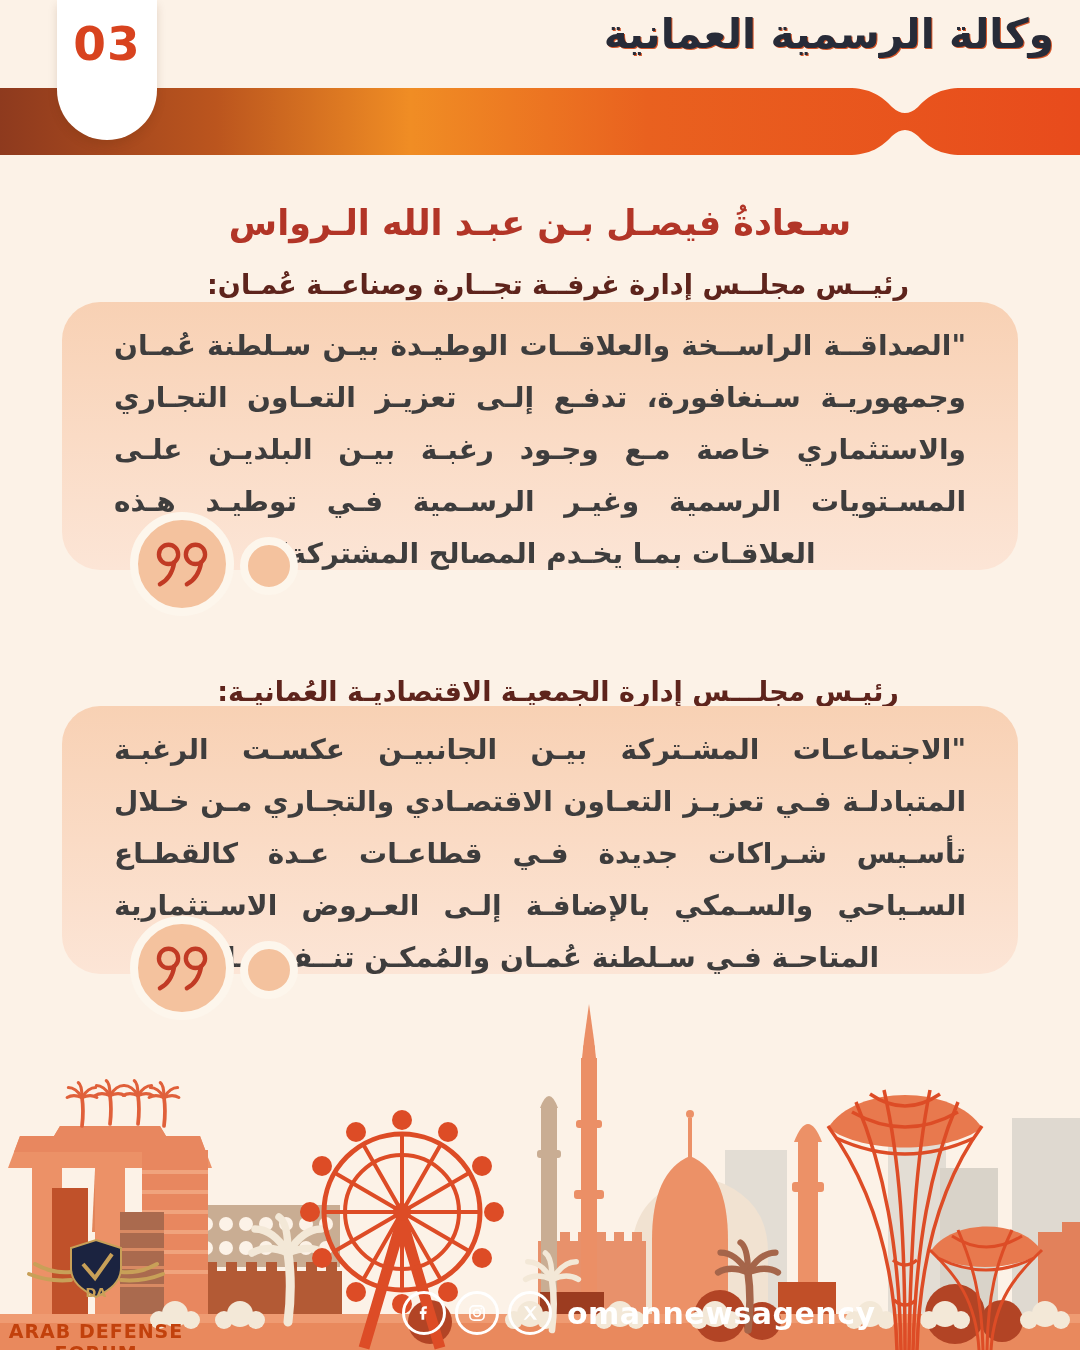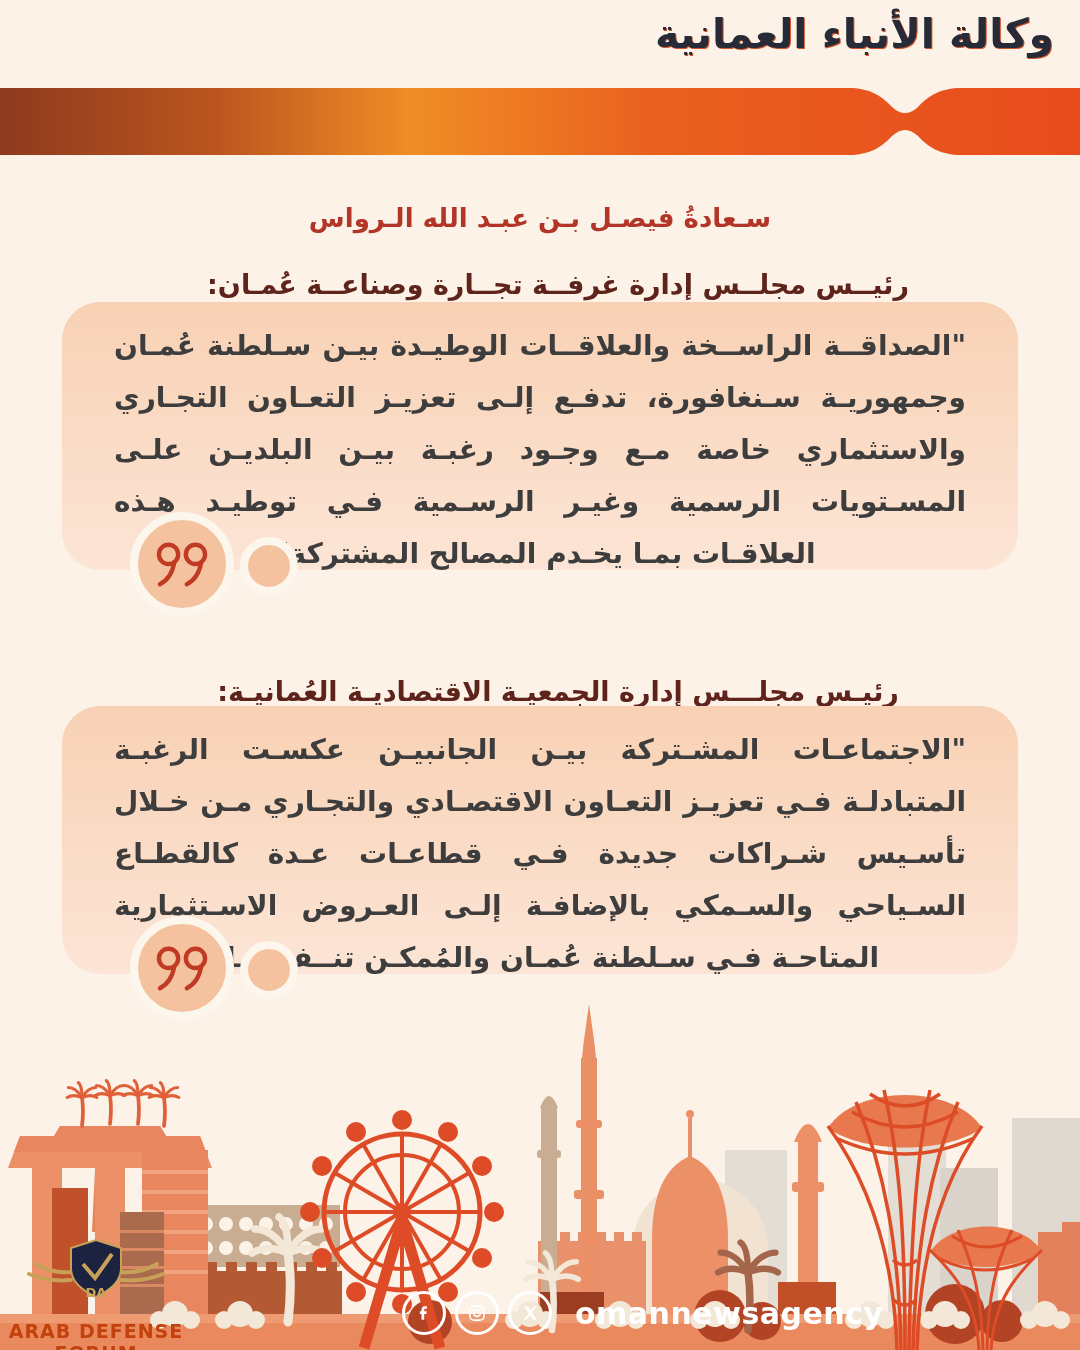--- a/index.html
+++ b/index.html
@@ -17,21 +17,21 @@
   .page-badge span{font-size:47px;font-weight:bold;color:#d8431f;margin-top:16px;letter-spacing:1px;}
   .agency-logo{
     position:absolute;right:26px;top:10px;direction:rtl;
     font-size:41px;font-weight:bold;color:#272b38;
     text-shadow:1px 1px 0 #d35427;
   }
   .top-bar{position:absolute;left:0;top:88px;width:1080px;height:67px;}
   
   .speaker-name{
     position:absolute;left:0;width:1080px;text-align:center;direction:rtl;
-    font-size:26px;font-weight:bold;color:#b23527;margin:0;
+    font-size:35px;font-weight:bold;color:#b23527;margin:0;
   }
   .speaker-title{
     position:absolute;left:0;width:1080px;text-align:center;direction:rtl;
     font-size:27px;font-weight:bold;color:#5e241c;margin:18px;
   }
   
   .quote-box{
     position:absolute;left:62px;width:956px;height:268px;border-radius:38px;
     background:linear-gradient(180deg,#f8d1b4 0%,#fce5d6 100%);
     box-sizing:border-box;padding:10px 52px 0 52px;
@@ -55,42 +55,45 @@
   .watermark .wm-ar{direction:rtl;font-size:15px;font-weight:bold;color:#e2641f;margin-top:2px;}
   
   .social-bar{
     position:absolute;left:402px;top:1292px;height:42px;z-index:5;
     display:flex;align-items:center;gap:9px;
   }
   .social-icon{
     width:38px;height:38px;border:3px solid #fff;border-radius:50%;
     display:flex;align-items:center;justify-content:center;flex:0 0 auto;
   }
-  .social-handle{color:#fff;font-size:30px;font-weight:600;letter-spacing:.5px;margin-left:14px;}
+  .social-handle{color:#fff;font-size:30px;font-weight:600;letter-spacing:.5px;margin-left:6px;}
 </style>
 </head>
 <body>
 
 <div class="canvas">
 
   <svg class="top-bar" viewBox="0 0 1080 67" preserveAspectRatio="none">
     <defs>
       <linearGradient id="barGrad" x1="0" y1="0" x2="1080" y2="0" gradientUnits="userSpaceOnUse">
         <stop offset="0" stop-color="#8e3a1e"></stop>
         <stop offset="0.20" stop-color="#bb551e"></stop>
         <stop offset="0.38" stop-color="#f08d24"></stop>
         <stop offset="0.60" stop-color="#e9611f"></stop>
         <stop offset="1" stop-color="#e84b1c"></stop>
       </linearGradient>
     </defs>
     <path fill="url(#barGrad)" d="M0 0 H848 C870 0 882 8 892 19 Q905 31 918 19 C928 8 940 0 962 0 H1080 V67 H962 C940 67 928 59 918 48 Q905 36 892 48 C882 59 870 67 848 67 H0 Z"></path>
   </svg>
 
-
-  <div class="agency-logo">وكالة الأنباء العمانية</div>
+  <div class="page-badge">
+    <span>03</span>
+  </div>
+
+  <div class="agency-logo">وكالة الرسمية العمانية</div>
 
   <h1 class="speaker-name" style="top:203px;">سـعادةُ فيصـل بـن عبـد الله الـرواس</h1>
   <h2 class="speaker-title" style="top:251px;">رئيــس مجلــس إدارة غرفــة تجــارة وصناعــة عُمـان:</h2>
 
   <div class="quote-box" style="top:302px;">
     <p class="quote-text">"الصداقــة الراســخة والعلاقــات الوطيـدة بيـن سـلطنة عُمـان وجمهوريـة سـنغافورة، تدفـع إلـى تعزيـز التعـاون التجـاري والاستثماري خاصة مـع وجـود رغبـة بيـن البلديـن علـى المسـتويات الرسمية وغيـر الرسـمية فـي توطيـد هـذه العلاقـات بمـا يخـدم المصالح المشتركة".</p>
   </div>
   <div class="quote-bubble big" style="left:130px;top:512px;">
     <svg width="62" height="50" viewBox="0 0 64 52">
       <g fill="none" stroke="#c13a24" stroke-width="4.5" stroke-linecap="round">

